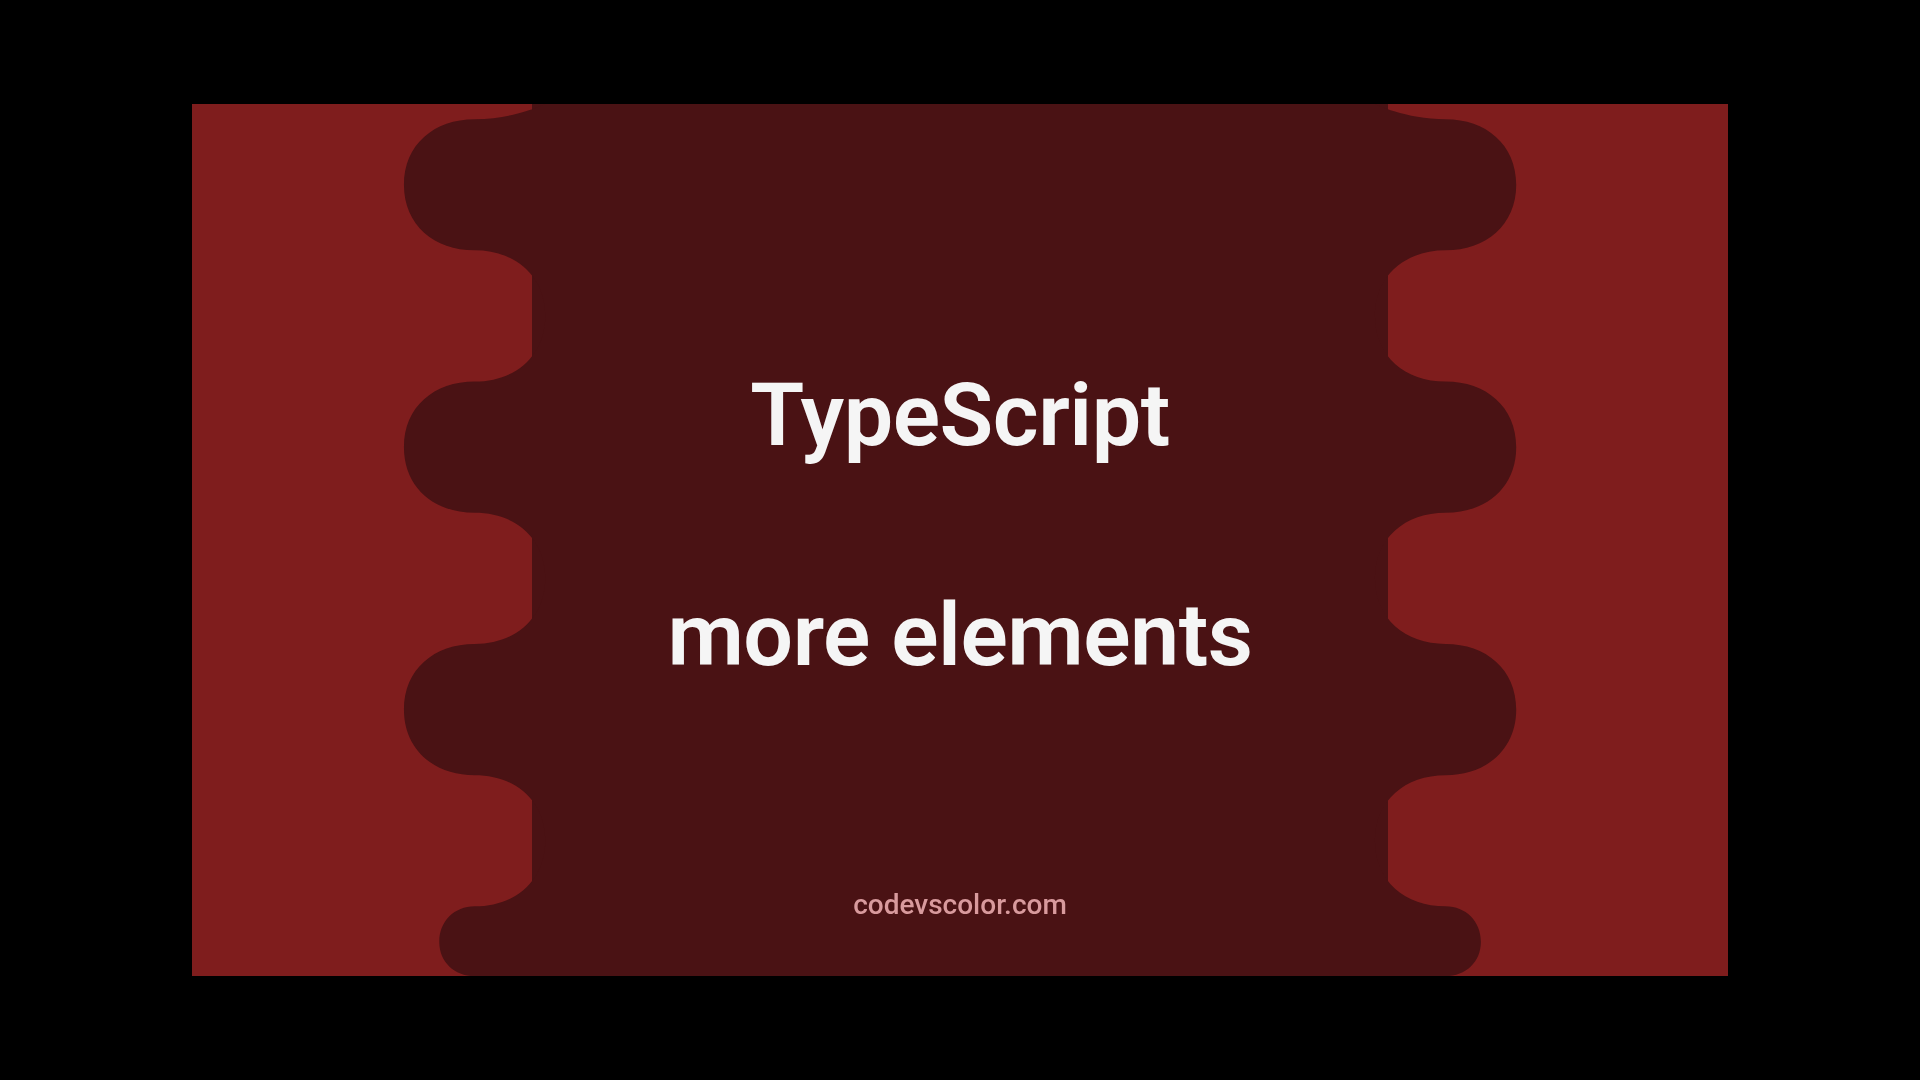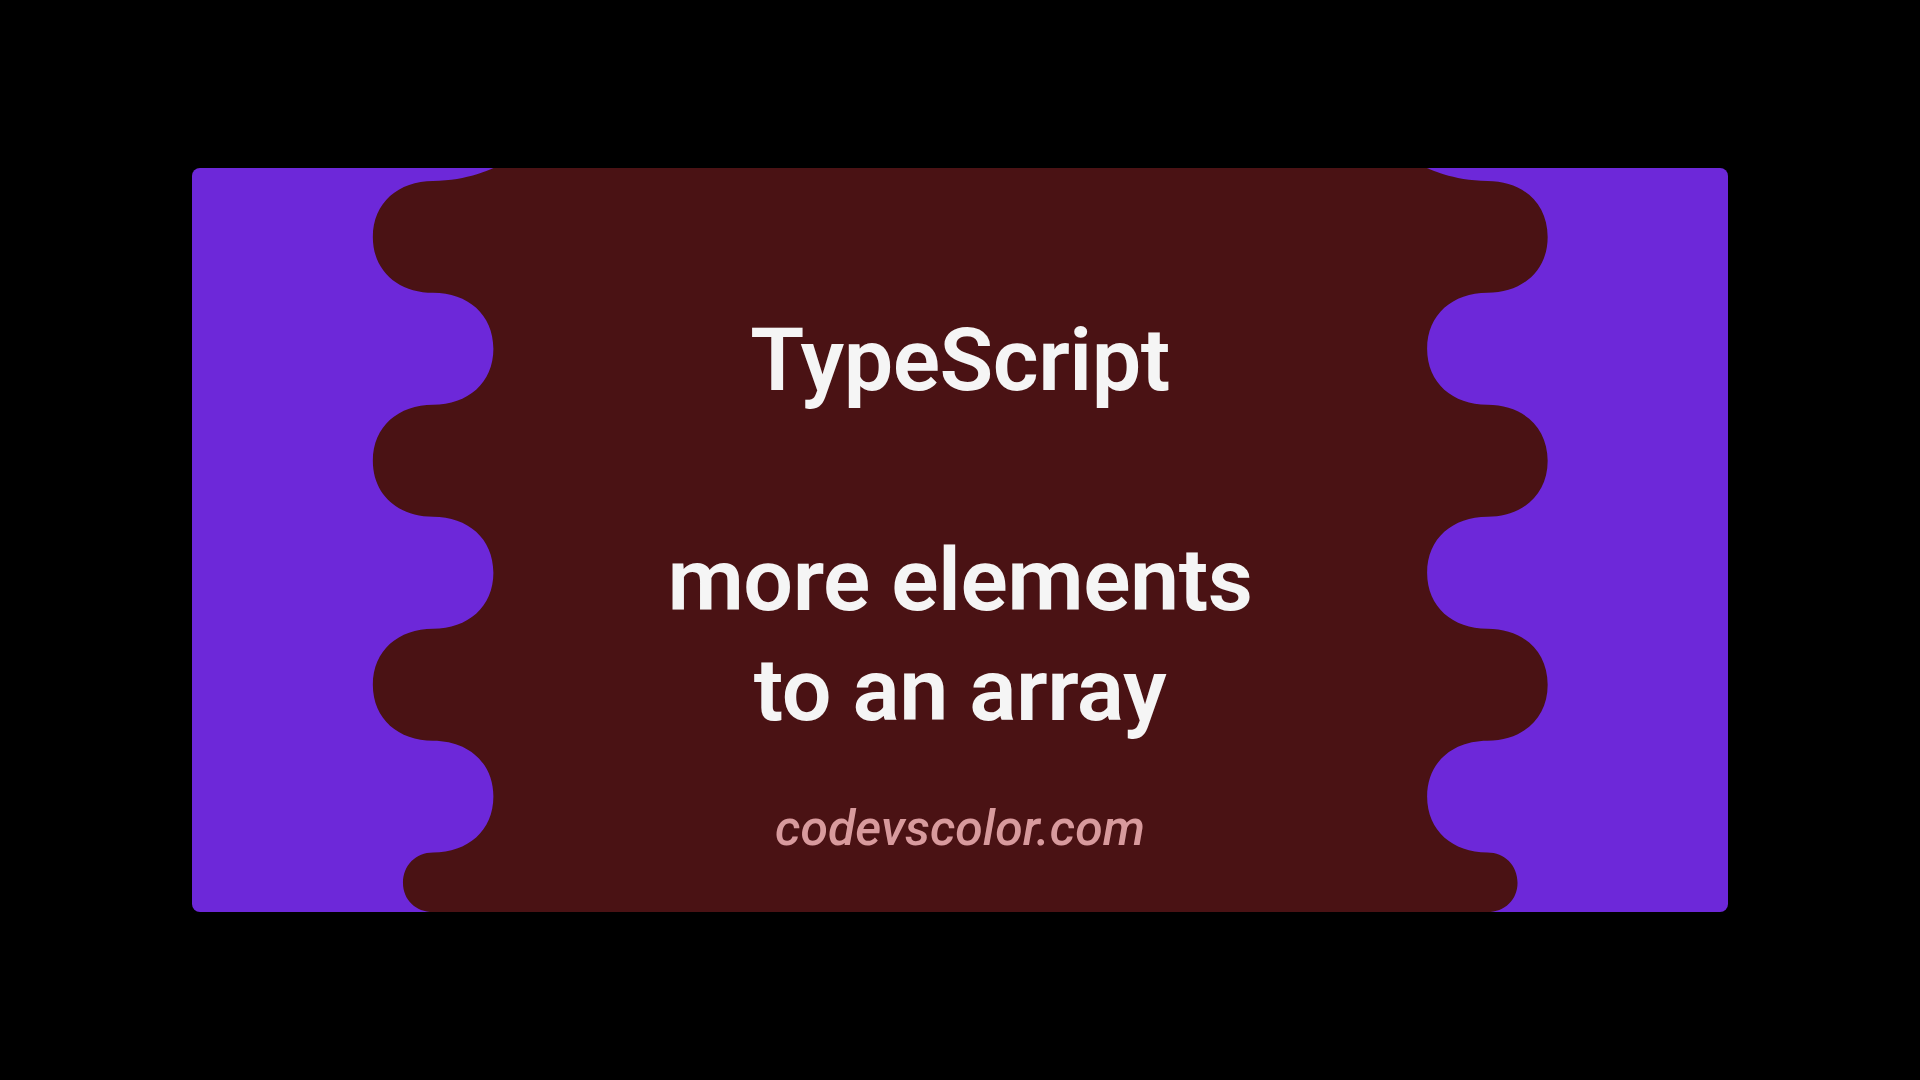--- a/index.html
+++ b/index.html
@@ -13,25 +13,24 @@
       height: 1080px;
       background: #000;
       display: flex;
       align-items: center;
       justify-content: center;
       font-family: -apple-system, BlinkMacSystemFont, 'Segoe UI', Roboto, Helvetica, Arial, sans-serif;
     }
     
     .card {
       width: 1536px;
-      height: 744px;
+      height: 872px;
       position: relative;
       overflow: hidden;
-      background: #6d28d9;
-      border-radius: 8px;
+      background: #7f1d1d;
     }
     
     .content {
       position: absolute;
       inset: 0;
       display: flex;
       flex-direction: column;
       align-items: center;
       justify-content: center;
       z-index: 10;
@@ -46,25 +45,24 @@
       letter-spacing: -0.5px;
       margin-top: -30px;
     }
     
     .watermark {
       position: absolute;
       bottom: 55px;
       left: 50%;
       transform: translateX(-50%);
       color: #D89A9D;
-      font-size: 50px;
+      font-size: 28px;
       font-weight: 500;
       z-index: 10;
       text-align: right;
-      font-style: italic;
     }
     
     svg.wave {
       position: absolute;
       top: 0;
       height: 100%;
       z-index: 2;
     }
     
     svg.wave-left {
@@ -128,18 +126,17 @@
     "></path>
   </svg>
 
   <div style="position:absolute; left:340px; right:340px; top:0; bottom:0; background:#4A1214; z-index:1;"></div>
 
   <div class="content">
     <h1 class="title">
       <span>TypeScript</span><br>
       <br>
       <span>more elements</span><br>
-      <span>to an array</span>
     </h1>
   </div>
 
   <div class="watermark">codevscolor.com</div>
 </div>
 
 </body></html>

